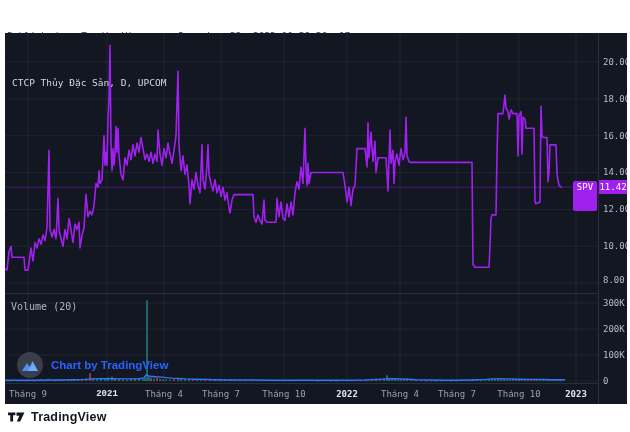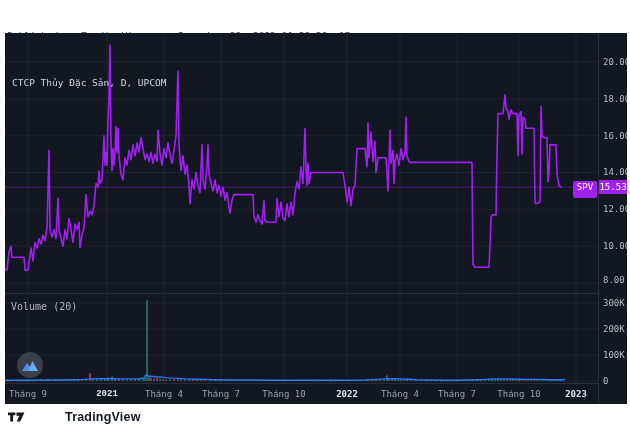--- a/index.html
+++ b/index.html
@@ -20,31 +20,31 @@
   .sep1 { top:260px; } .sep2 { top:350px; }
   .axis-vline { position:absolute; left:593px; top:0; width:1px; height:371px; background:#2a2e39; }
   .price-axis { position:absolute; left:594px; top:0; width:28px; height:350px; }
   .axis-label { position:absolute; left:4px; color:#b8bcc6; font-size:9px; line-height:10px; }
   .legend-title { position:absolute; left:7px; top:8px; color:#d5d8e0; font-size:9.5px; z-index:5;margin-top:36px; }
   .vol-legend { position:absolute; left:6px; top:268px; color:#b2b5be; font-size:10px; z-index:5; }
   .time-axis { position:absolute; left:0; top:351px; width:593px; height:20px; }
   .time-label { position:absolute; top:5px; transform:translateX(-50%); font-size:9px; color:#9aa0ab; white-space:nowrap; }
   .time-label.year { color:#e3e6ee; font-weight:bold; }
   .spv-badge {
-    position:absolute; left:568px; top:148px; width:24px; height:17px; z-index:6;
+    position:absolute; left:568px; top:148px; width:24px; height:30px; z-index:6;
     border-radius:2px; color:#fff; font-size:9px; line-height:13px; text-align:center;
   }
   .price-tag {
     position:absolute; left:594px; top:147px; width:28px; height:14px; z-index:6;
     color:#fff; font-size:9px; line-height:14px; text-align:center;
   }
   .watermark { position:absolute; left:12px; top:319px; height:26px; display:flex; align-items:center; z-index:4; }
   .wm-circle { width:26px; height:26px; border-radius:50%; background:#3a3e4a; display:flex; align-items:center; justify-content:center; }
   .wm-text { margin-left:8px; font-family:"Liberation Sans", sans-serif; font-weight:bold; font-size:11.5px; }
-  .footer { position:absolute; left:8px; top:410px; display:flex; align-items:center;gap:34px; }
+  .footer { position:absolute; left:8px; top:410px; display:flex; align-items:center; }
   .footer-brand { margin-left:6px; font-family:"Liberation Sans", sans-serif; font-weight:bold; font-size:12.5px; color:#14171f; letter-spacing:0.2px; }
 </style>
 </head>
 <body>
 
 <div class="header">
   <div>Published on TradingView.com, December 23, 2022 00:59:56 +07</div>
   <div>SPV, D O:13.20 H:13.20 L:13.20 C:13.20</div>
 </div>
 
@@ -257,29 +257,30 @@
       <div class="time-label" style="left: 216px;">Tháng 7</div>
       <div class="time-label" style="left: 279px;">Tháng 10</div>
       <div class="time-label year" style="left: 342px;">2022</div>
       <div class="time-label" style="left: 395px;">Tháng 4</div>
       <div class="time-label" style="left: 452px;">Tháng 7</div>
       <div class="time-label" style="left: 514px;">Tháng 10</div>
       <div class="time-label year" style="left: 571px;">2023</div>
     </div>
 
   <div class="spv-badge" style="background: rgb(160, 32, 240);">SPV</div>
-  <div class="price-tag" style="background: rgb(160, 32, 240);">15.53</div>
+  <div class="price-tag" style="background: rgb(160, 32, 240);">11.42</div>
 
   <div class="watermark">
     <div class="wm-circle">
       <svg width="16" height="12" viewBox="0 0 16 12">
         <path d="M0,12 L5,4 L8.5,8.5 L11,5 L16,12 Z" fill="#4a90f4"></path>
         <path d="M6,12 L10.5,2 L16,12 Z" fill="#77b0f7" opacity="0.85"></path>
       </svg>
     </div>
+    <span class="wm-text" style="color: rgb(41, 98, 255);">Chart by TradingView</span>
   </div>
 </div>
 
 <div class="footer">
   <svg width="17" height="14" viewBox="0 0 30 16">
     <path d="M0,0 H13 V5 H9 V16 H4 V5 H0 Z" fill="#14171f"></path>
     <path d="M15,0 H29 L21.5,16 H15.5 L20,6 H15 Z" fill="#14171f"></path>
   </svg>
   <span class="footer-brand">TradingView</span>
 </div>

